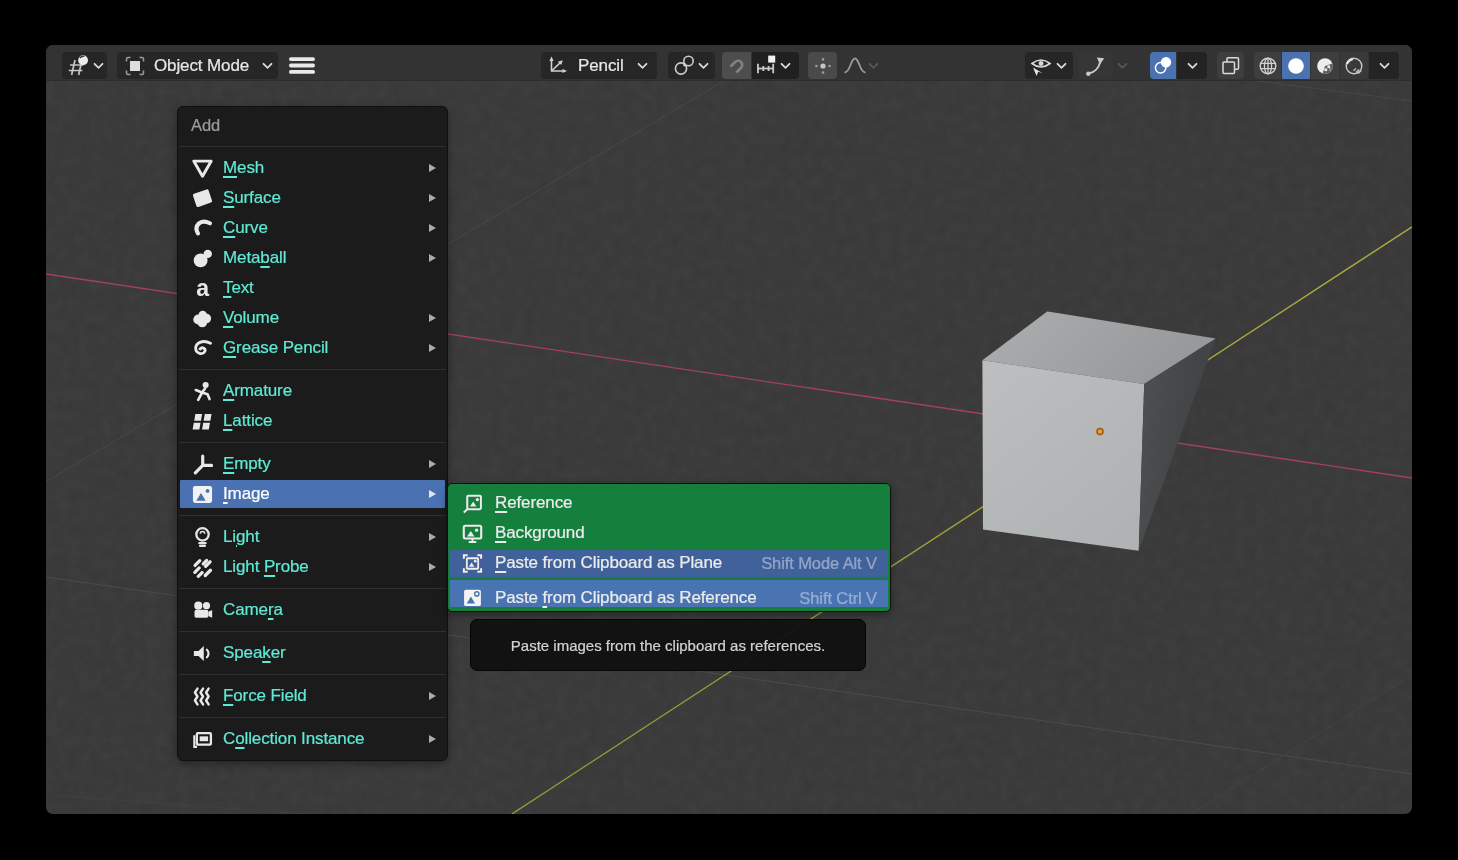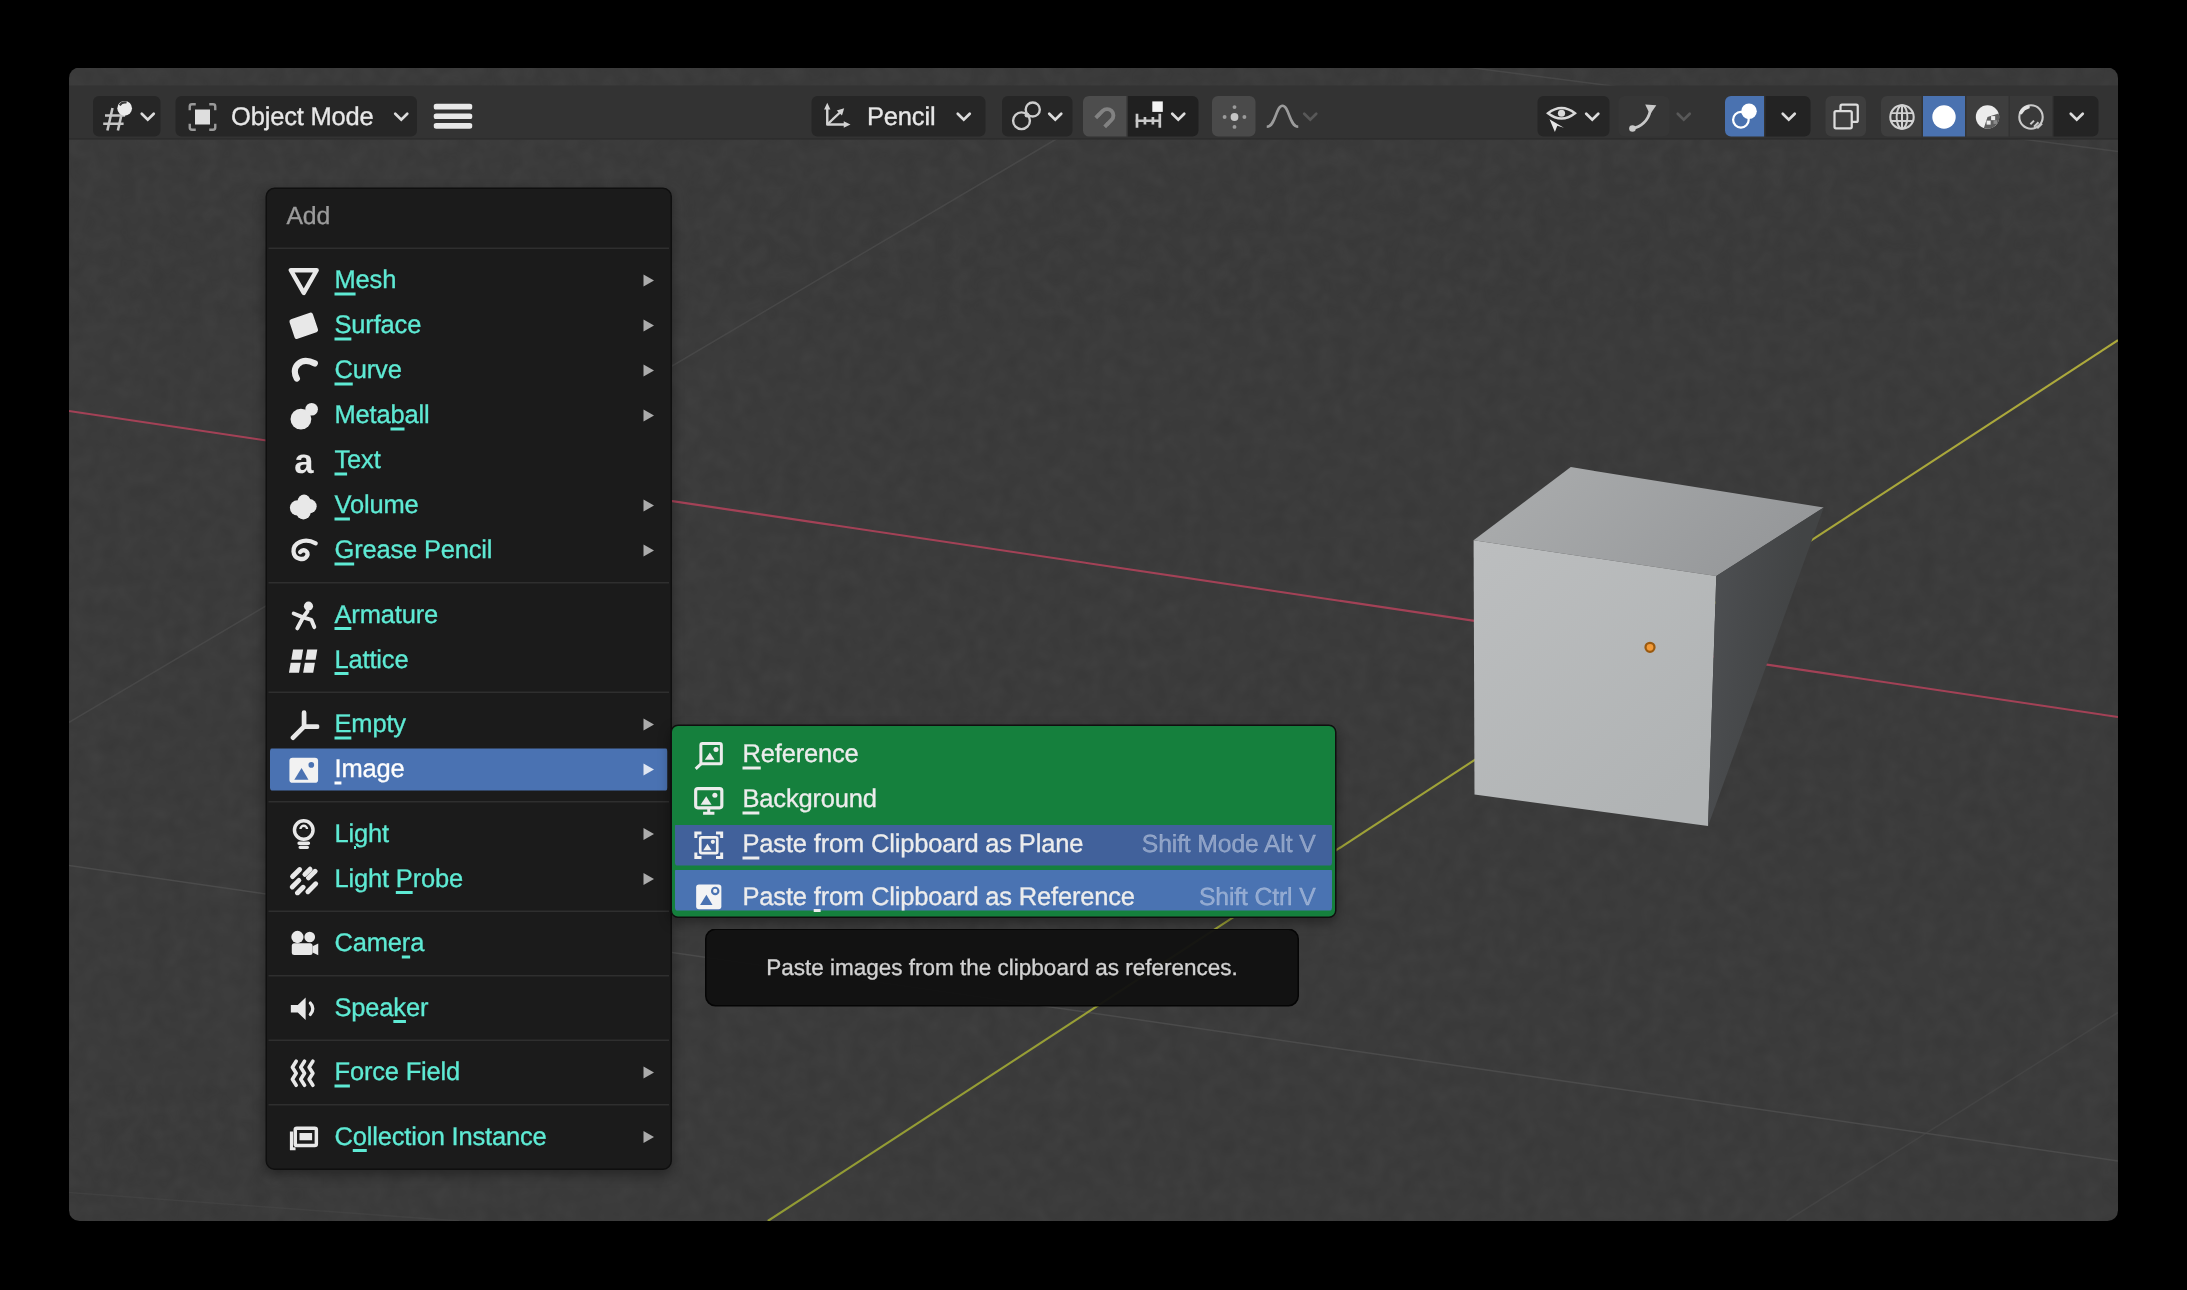--- a/index.html
+++ b/index.html
@@ -1,28 +1,28 @@
 <!DOCTYPE html>
 <html><head>
 <meta charset="utf-8">
 <style>
   * { margin:0; padding:0; box-sizing:border-box; }
   html,body { width:1458px; height:860px; background:#000; overflow:hidden;
     font-family:"Liberation Sans", sans-serif; -webkit-text-stroke:0.22px; }
   #vp { transform:translateZ(0); position:absolute; left:46px; top:45px; width:1366px; height:769px;
     background:#383838; border-radius:7px; overflow:hidden; }
   #scene { position:absolute; left:0; top:0; }
-  #hdr { position:absolute; left:0; top:12px; width:1366px; height:36px;
+  #hdr { position:absolute; left:0; top:0; width:1366px; height:36px;
     background:#333333; border-bottom:1px solid #2d2d2d; }
   .pill { position:absolute; top:7px; height:27px; background:#262626; border-radius:4px;
     display:flex; align-items:center; }
   .btn { position:absolute; top:7px; height:27px; display:flex; align-items:center; justify-content:center; }
   .htext { color:#e7e7e7; font-size:17px; letter-spacing:-0.12px; }
   
-  #menu { transform:translateZ(0); position:absolute; left:177px; top:125px; width:271px;
+  #menu { transform:translateZ(0); position:absolute; left:177px; top:106px; width:271px;
     background:#1b1b1b; border:1px solid #0f0f0f; border-radius:6px;
     box-shadow:0 3px 8px rgba(0,0,0,0.35); padding-top:3px; padding-bottom:6px; }
   .mtitle { height:30px; display:flex; align-items:center; padding-left:13px;
     color:#9c9c9c; font-size:16.5px; letter-spacing:-0.1px; }
   .msep { height:1px; background:#2f2f2f; margin:6px 1px; }
   .mi { height:30px; display:flex; align-items:center; padding-left:12px;
     color:#5eead4; font-size:17px; letter-spacing:-0.12px; position:relative; margin:0 2px; border-radius:3px; }
   .mi .ic { width:21px; height:21px; margin-right:10px; flex:none; }
   .mi.hl { background:linear-gradient(#4a72b2,#4a72b2) no-repeat 0 1px / 100% 28px; color:#fdfdfd; }
   .arr { position:absolute; right:9px; top:50%; margin-top:-4.5px; width:0; height:0;

